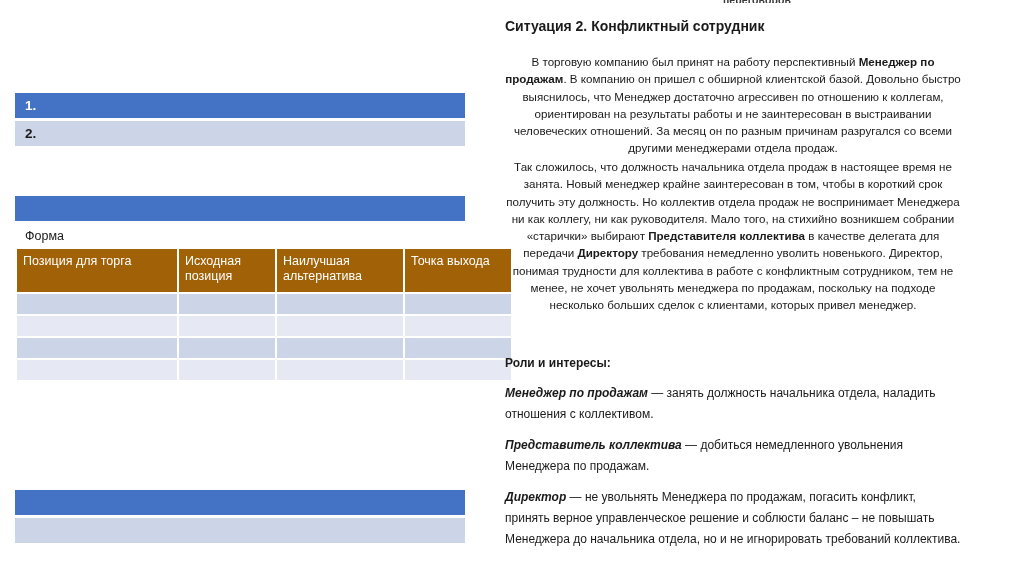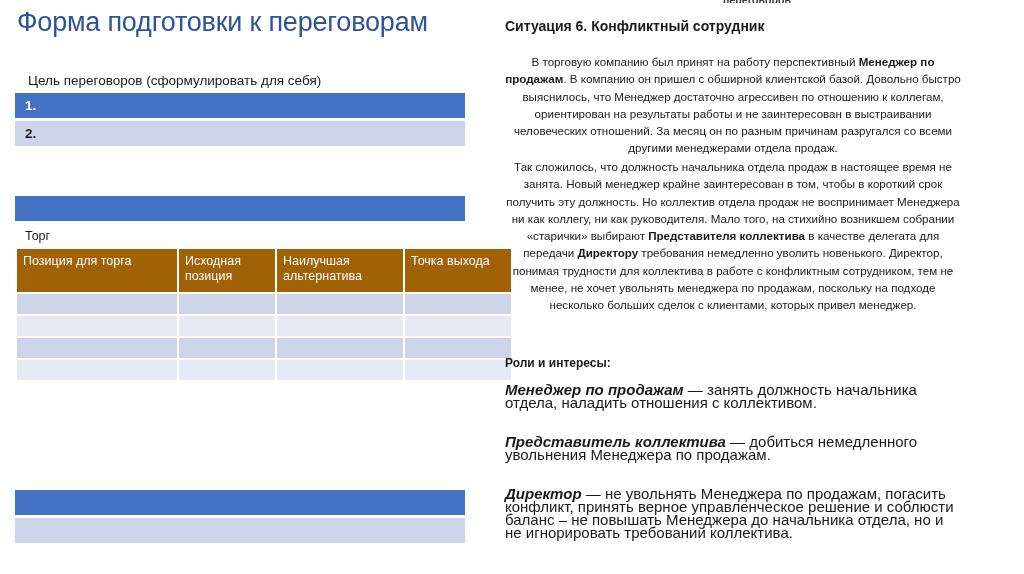--- a/index.html
+++ b/index.html
@@ -91,48 +91,46 @@
   }
   .body-text b{font-weight:700;}
   #para-1{top:53px;}
   #para-2{top:158px;}
   #roles-heading{
     position:absolute;left:0;top:355px;
     font-size:12px;line-height:16px;font-weight:700;
   }
   .role-para{
     position:absolute;left:0;width:456px;
-    font-size:15px;line-height:13px;
+    font-size:12px;line-height:21px;
   }
   .role-para .role-name{font-weight:700;font-style:italic;}
   #role-1{top:383px;}
   #role-2{top:435px;}
   #role-3{top:487px;}
 </style>
 </head>
 <body>
 
 <div class="slide">
 
   <div class="left-panel">
 
-    <div class="deck-title">Форма подготовки к переговорам</div>
 
-    <div class="field-label" id="label-goal">Цель переговоров (сформулировать для себя)</div>
 
     <div class="bar bar-dark" id="goal-bar-1">
       <span class="bar-num">1.</span>
     </div>
     <div class="bar bar-light" id="goal-bar-2">
       <span class="bar-num">2.</span>
     </div>
 
     <div class="bar bar-dark" id="statement-bar"></div>
 
-    <div class="field-label" id="label-bargain">Торг</div>
+    <div class="field-label" id="label-bargain">Форма</div>
 
     <table class="bargain-table">
       <thead>
         <tr>
           <th class="col-1">Позиция для торга</th>
           <th class="col-2">Исходная позиция</th>
           <th class="col-3">Наилучшая альтернатива</th>
           <th class="col-4">Точка выхода</th>
         </tr>
       </thead>
@@ -165,21 +163,21 @@
     </table>
 
     <div class="bar bar-dark" id="proposal-bar-1"></div>
     <div class="bar bar-light" id="proposal-bar-2"></div>
   </div>
 
   <div class="right-panel">
 
     <div class="clipped-header">переговоров</div>
 
-    <div class="sit-title">Ситуация 6. Конфликтный сотрудник</div>
+    <div class="sit-title">Ситуация 2. Конфликтный сотрудник</div>
 
     <div class="body-text" id="para-1"><span>В торговую компанию был принят на работу перспективный </span><b>Менеджер по продажам</b><span>. В компанию он пришел с обширной клиентской базой. Довольно быстро выяснилось, что Менеджер достаточно агрессивен по отношению к коллегам, ориентирован на результаты работы и не заинтересован в выстраивании человеческих отношений. За месяц он по разным причинам разругался со всеми другими менеджерами отдела продаж.</span></div>
 
     <div class="body-text" id="para-2"><span>Так сложилось, что должность начальника отдела продаж в настоящее время не занята. Новый менеджер крайне заинтересован в том, чтобы в короткий срок получить эту должность. Но коллектив отдела продаж не воспринимает Менеджера ни как коллегу, ни как руководителя. Мало того, на стихийно возникшем собрании «старички» выбирают </span><b>Представителя коллектива</b><span> в качестве делегата для передачи </span><b>Директору</b><span> требования немедленно уволить новенького. Директор, понимая трудности для коллектива в работе с конфликтным сотрудником, тем не менее, не хочет увольнять менеджера по продажам, поскольку на подходе несколько больших сделок с клиентами, которых привел менеджер.</span></div>
 
     <div id="roles-heading">Роли и интересы:</div>
 
     <div class="role-para" id="role-1">
       <span class="role-name">Менеджер по продажам</span><span> — занять должность начальника отдела, наладить отношения с коллективом.</span>
     </div>

